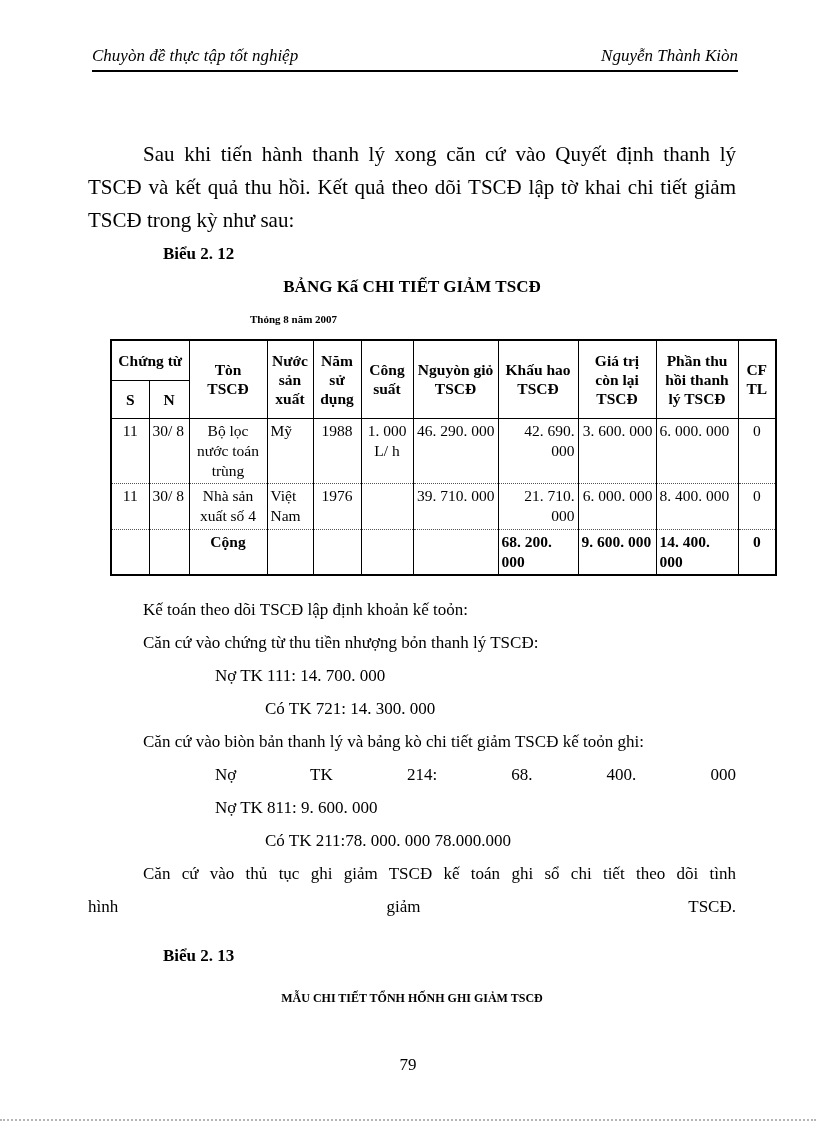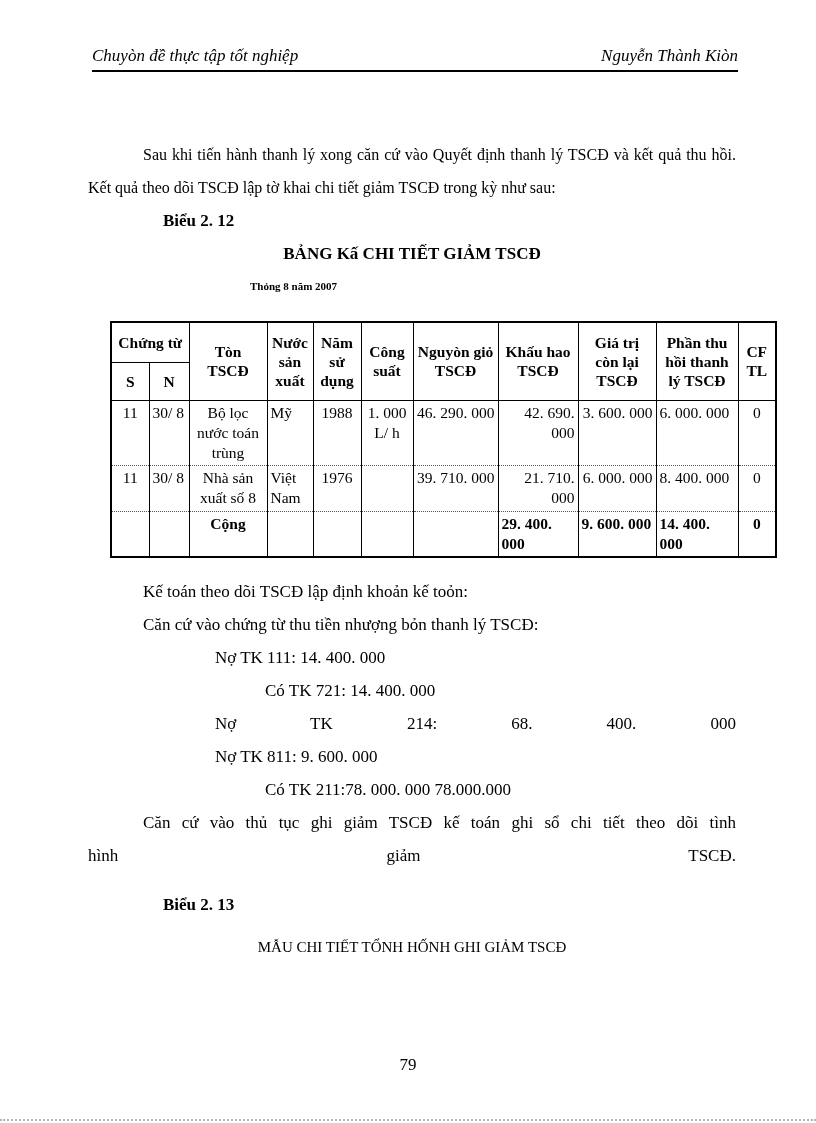--- a/index.html
+++ b/index.html
@@ -22,37 +22,37 @@
     align-items: flex-end;
     margin: 0 78px 0 92px;
     padding-top: 46px;
     padding-bottom: 4px;
     border-bottom: 2px solid #000;
     font-style: italic;
     font-size: 17px;
   }
 
   .para {
-    font-size: 16px;
+    font-size: 21px;
     line-height: 33px;
     text-align: justify;
   }
   .indent { text-indent: 55px; }
   .intro { margin-top: 66px; }
 
   .bieu-label { font-weight: bold; font-size: 17px; line-height: 33px; margin-left: 75px; }
   .table-title { font-weight: bold; font-size: 17px; line-height: 33px; text-align: center; }
   .table-subtitle { font-weight: bold; font-size: 11px; line-height: 33px; margin-left: 162px; }
 
   
   table.ledger {
     border-collapse: collapse;
     table-layout: fixed;
     margin-left: 22px;
-    margin-top: 18px;
+    margin-top: 3px;
     width: 665px;
     border: 2px solid #000;
     font-size: 15.5px;
   }
   table.ledger th, table.ledger td {
     border-left: 1px solid #000;
     border-right: 1px solid #000;
     padding: 2px 3px;
     overflow: hidden;
   }
@@ -78,21 +78,21 @@
   .al-r { text-align: right; }
 
   
   .acc { font-size: 17px; line-height: 33px; }
   .acc-indent1 { margin-left: 127px; }
   .acc-indent2 { margin-left: 177px; }
   .force-justify { text-align: justify; text-align-last: justify; }
   .after-table { margin-top: 17px; }
 
   .bieu13 { margin-top: 16px; }
-  .mau-title { font-weight: normal; font-size: 15px; line-height: 33px; text-align: center; margin-top: 10px; }
+  .mau-title { font-weight: bold; font-size: 12px; line-height: 33px; text-align: center; margin-top: 10px; }
 
   .page-number {
     position: absolute;
     bottom: 48px;
     left: 0;
     width: 100%;
     text-align: center;
     font-size: 17px;
   }
   .bottom-edge {
@@ -163,50 +163,51 @@
           <td class="al-c">1. 000 L/ h</td>
           <td class="al-r">46. 290. 000</td>
           <td class="al-r">42. 690. 000</td>
           <td class="al-r">3. 600. 000</td>
           <td class="al-l">6. 000. 000</td>
           <td class="al-c">0</td>
         </tr>
         <tr class="row2">
           <td class="al-c">11</td>
           <td class="al-l">30/ 8</td>
-          <td class="al-c">Nhà sản xuất số 8</td>
+          <td class="al-c">Nhà sản xuất số 4</td>
           <td class="al-l">Việt Nam</td>
           <td class="al-c">1976</td>
           <td class="al-c"></td>
           <td class="al-r">39. 710. 000</td>
           <td class="al-r">21. 710. 000</td>
           <td class="al-r">6. 000. 000</td>
           <td class="al-l">8. 400. 000</td>
           <td class="al-c">0</td>
         </tr>
         <tr class="total">
           <td></td>
           <td></td>
           <td class="al-c">Cộng</td>
           <td></td>
           <td></td>
           <td></td>
           <td></td>
-          <td class="al-l">29. 400. 000</td>
+          <td class="al-l">68. 200. 000</td>
           <td class="al-l">9. 600. 000</td>
           <td class="al-l">14. 400. 000</td>
           <td class="al-c">0</td>
         </tr>
       </tbody>
     </table>
 
     <div class="acc indent after-table">Kế toán theo dõi TSCĐ lập  định khoản kế toỏn:</div>
     <div class="acc indent">Căn cứ vào chứng từ thu tiền  nhượng bỏn thanh lý TSCĐ:</div>
-    <div class="acc acc-indent1">Nợ TK 111: 14. 400. 000</div>
-    <div class="acc acc-indent2">Có TK 721: 14. 400. 000</div>
+    <div class="acc acc-indent1">Nợ TK 111: 14. 700. 000</div>
+    <div class="acc acc-indent2">Có TK 721: 14. 300. 000</div>
+    <div class="acc indent">Căn cứ vào biòn bản thanh lý và bảng kò chi tiết giảm TSCĐ kế toỏn ghi:</div>
     <div class="acc acc-indent1 force-justify">Nợ TK 214: 68. 400. 000</div>
     <div class="acc acc-indent1">Nợ TK 811: 9. 600. 000</div>
     <div class="acc acc-indent2">Có TK 211:78. 000. 000  78.000.000</div>
     <div class="acc indent force-justify">Căn cứ vào thủ tục ghi giảm TSCĐ kế toán ghi sổ chi tiết theo dõi tình</div>
     <div class="acc force-justify">hình giảm TSCĐ.</div>
 
     <div class="bieu-label bieu13">Biểu 2. 13</div>
     <div class="mau-title">MẪU CHI TIẾT TỔNH HỐNH GHI GIẢM TSCĐ</div>
 
   </div>

